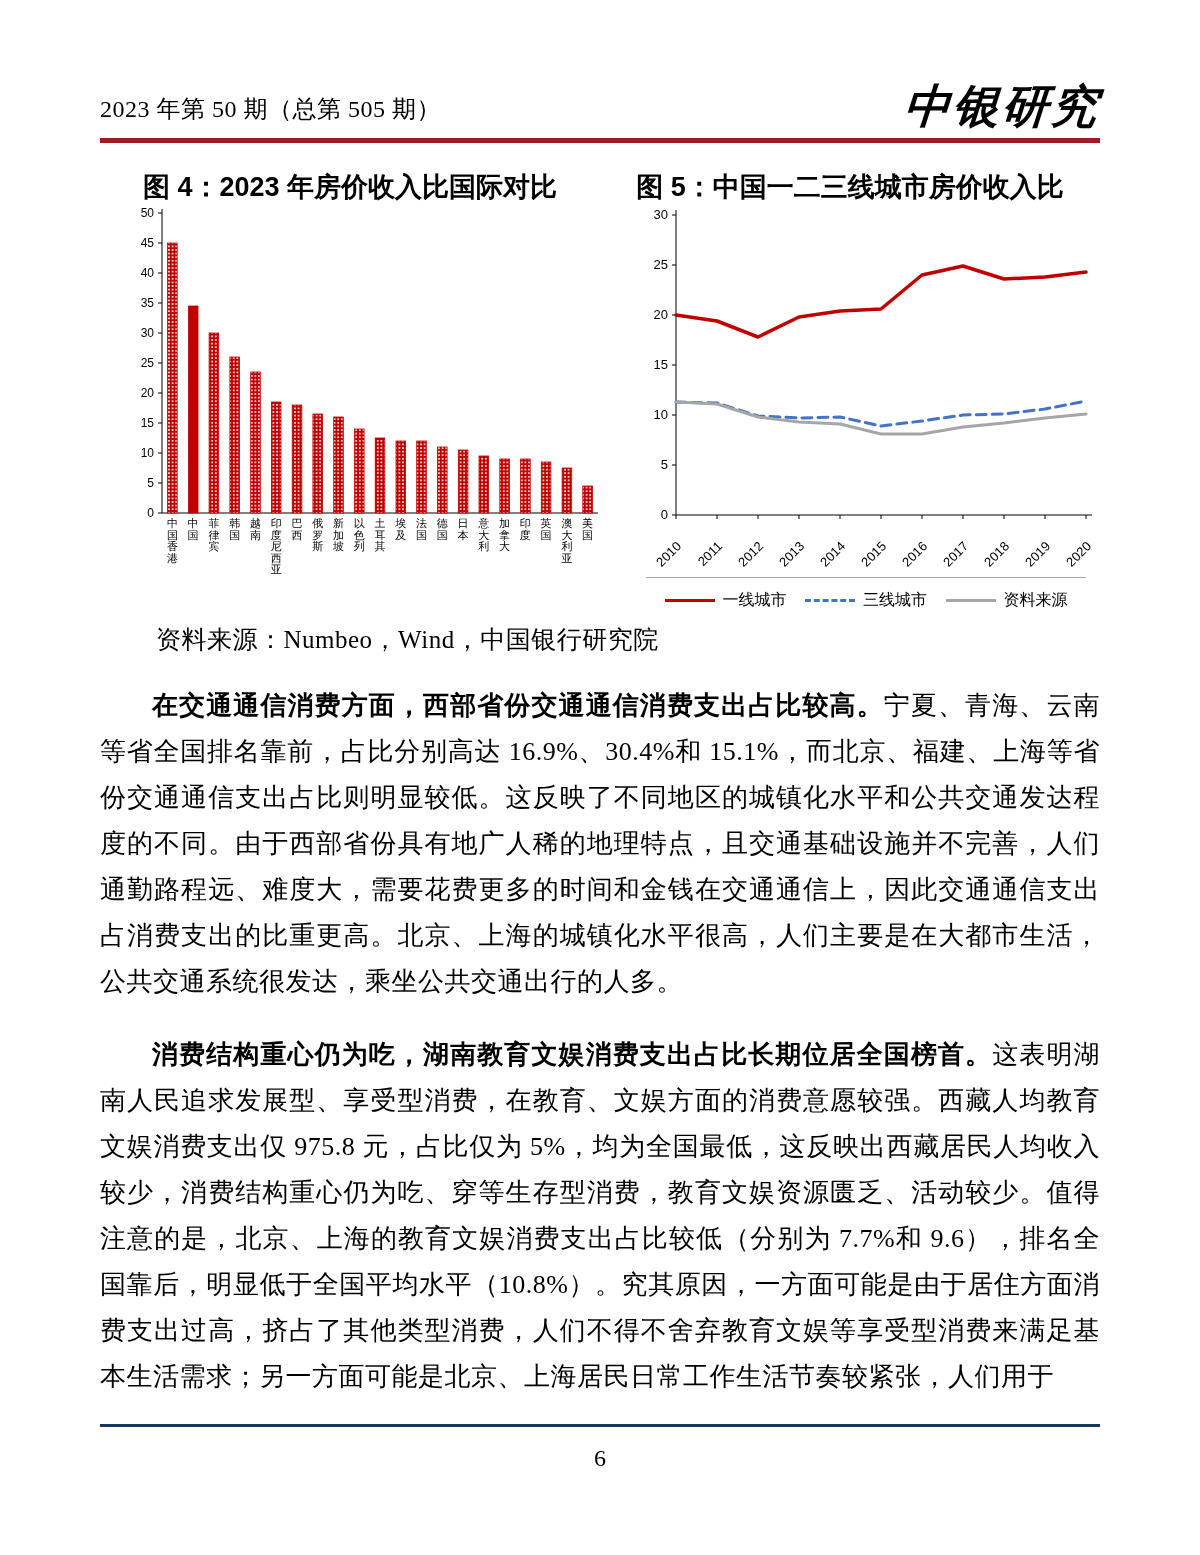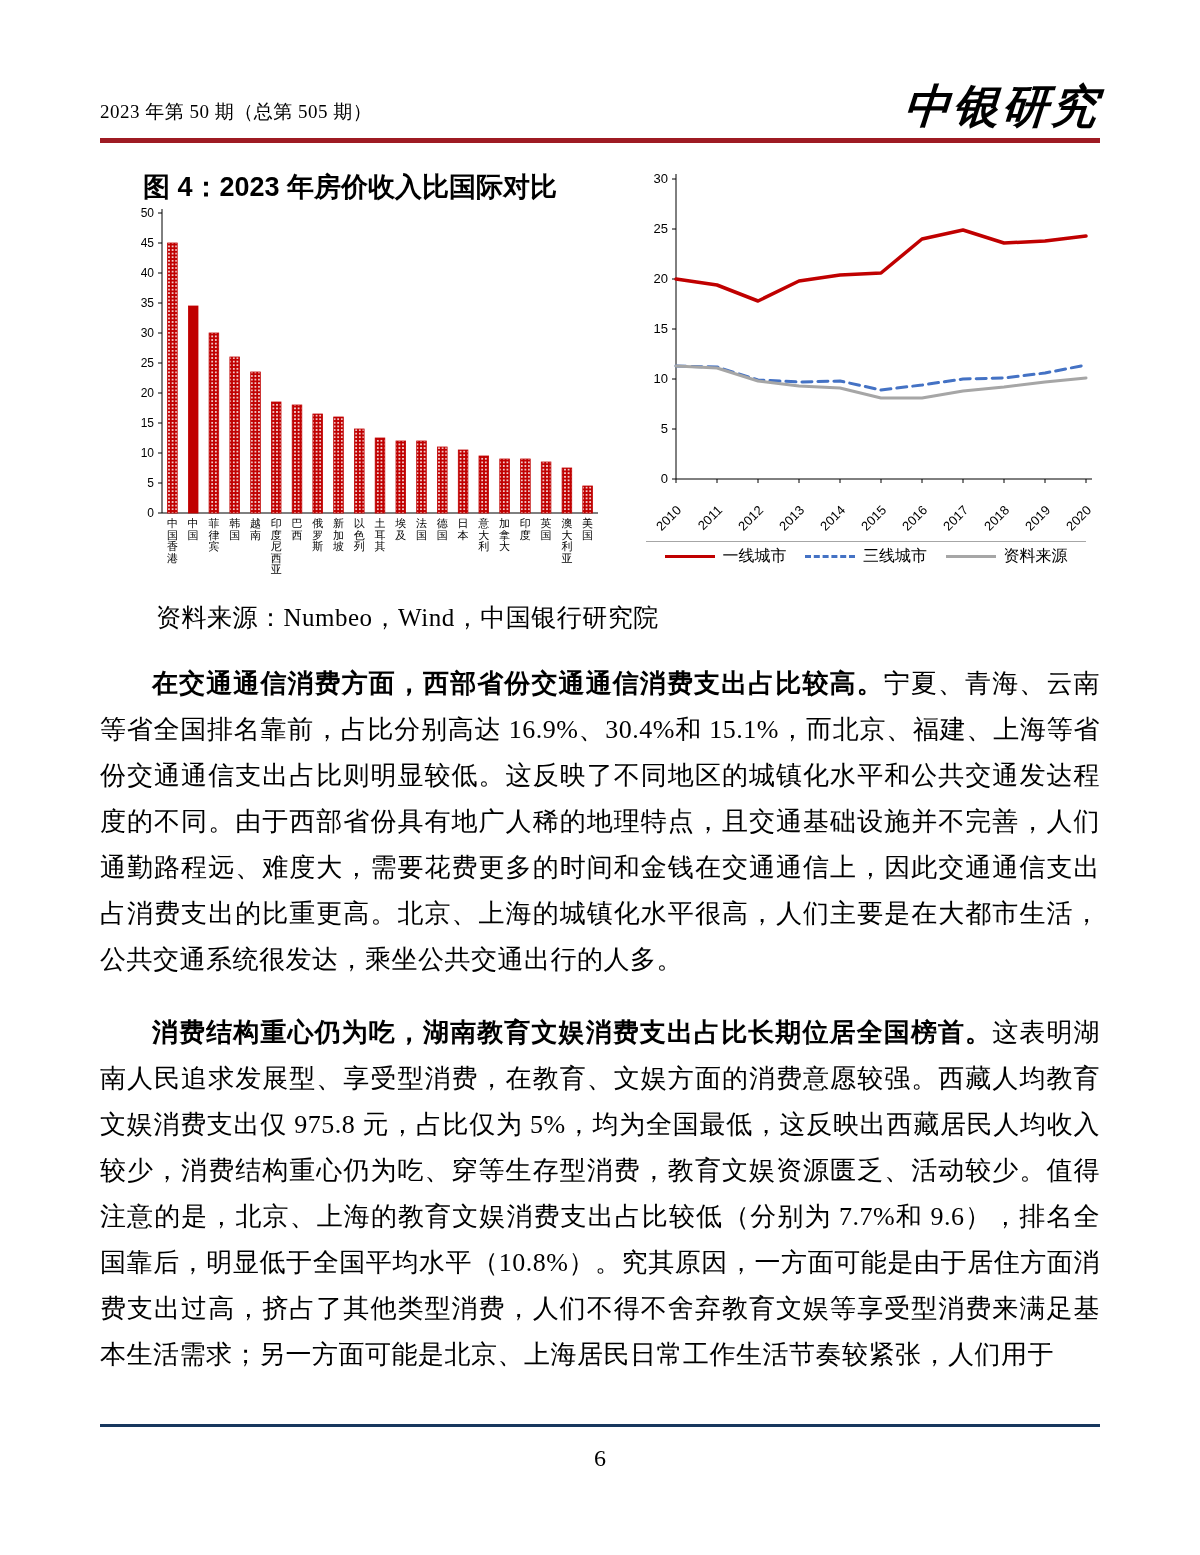--- a/index.html
+++ b/index.html
@@ -1,36 +1,36 @@
 <!DOCTYPE html>
 <html><head>
 <meta charset="utf-8">
 <style>
   * { margin:0; padding:0; box-sizing:border-box; }
   html,body { background:#ffffff; }
   body { width:1200px; font-family:"Liberation Serif","DejaVu Serif",serif; color:#000; }
   .page { width:1200px; height:1555px; position:relative; background:#fff; padding:0 100px; overflow:hidden; }
 
   .header { display:flex; justify-content:space-between; align-items:flex-end; padding-top:84px; }
-  .issue { font-size:19px; line-height:1.2; padding-bottom:6px; letter-spacing:0.5px; }
+  .issue { font-size:24px; line-height:1.2; padding-bottom:6px; letter-spacing:0.5px; }
   .brand { font-size:46px; font-weight:bold; font-style:italic; line-height:1; letter-spacing:3px; transform:skewX(-4deg); }
   .rule-red { height:5px; background:#9e1b23; margin-top:8px; }
 
   .charts-row { display:flex; margin-top:26px; }
   .chart-block { width:50%; }
   .chart-title { font-family:"Liberation Sans",sans-serif; font-size:27px; font-weight:bold; text-align:center; }
   .chart-canvas { display:block; }
   #fig4 { margin-left:24px; }
   #fig5 { margin-left:40px; }
 
-  .legend { display:flex; justify-content:space-evenly; width:440px; margin:0 0 0 46px; border-top:1px solid #a6a6a6; padding-top:4px; }
+  .legend { display:flex; justify-content:space-evenly; width:440px; margin:0 0 0 46px; border-top:1px solid #a6a6a6; padding-top:12px; }
   .legend-item { display:flex; align-items:center; font-size:16px; font-family:"Liberation Sans",sans-serif; }
   .legend-swatch { display:inline-block; width:50px; height:0; border-top-width:3px; margin-right:8px; }
 
-  .source-note { font-size:25px; margin:0 0 0 56px; letter-spacing:0.5px; }
+  .source-note { font-size:25px; margin:12px 0 0 56px; letter-spacing:0.5px; }
 
   .body-para { font-size:26px; line-height:46px; text-align:justify; text-indent:2em; margin-top:26px; letter-spacing:0.5px; }
   .lead { font-weight:bold; font-family:Liberation Sans, sans-serif; }
 
   .footer { position:absolute; left:100px; right:100px; top:1424px; }
   .rule-navy { height:3px; background:#17375e; }
   .page-number { text-align:center; font-size:24px; margin-top:18px; }
 </style>
 </head>
 <body>
@@ -115,20 +115,21 @@
             <text x="339.0" y="322" font-size="11" text-anchor="middle" fill="#000"><tspan x="339.0" dy="0">日</tspan><tspan x="339.0" dy="11.5">本</tspan></text>
             <text x="359.8" y="322" font-size="11" text-anchor="middle" fill="#000"><tspan x="359.8" dy="0">意</tspan><tspan x="359.8" dy="11.5">大</tspan><tspan x="359.8" dy="11.5">利</tspan></text>
             <text x="380.6" y="322" font-size="11" text-anchor="middle" fill="#000"><tspan x="380.6" dy="0">加</tspan><tspan x="380.6" dy="11.5">拿</tspan><tspan x="380.6" dy="11.5">大</tspan></text>
             <text x="401.3" y="322" font-size="11" text-anchor="middle" fill="#000"><tspan x="401.3" dy="0">印</tspan><tspan x="401.3" dy="11.5">度</tspan></text>
             <text x="422.1" y="322" font-size="11" text-anchor="middle" fill="#000"><tspan x="422.1" dy="0">英</tspan><tspan x="422.1" dy="11.5">国</tspan></text>
             <text x="442.9" y="322" font-size="11" text-anchor="middle" fill="#000"><tspan x="442.9" dy="0">澳</tspan><tspan x="442.9" dy="11.5">大</tspan><tspan x="442.9" dy="11.5">利</tspan><tspan x="442.9" dy="11.5">亚</tspan></text>
             <text x="463.6" y="322" font-size="11" text-anchor="middle" fill="#000"><tspan x="463.6" dy="0">美</tspan><tspan x="463.6" dy="11.5">国</tspan></text>
           </svg></div>
     </div>
     <div class="chart-block">
+      <div class="chart-title">图 5：中国一二三线城市房价收入比</div>
       <div class="chart-canvas" id="fig5"><svg xmlns="http://www.w3.org/2000/svg" width="460" height="368" font-family="Liberation Sans, sans-serif">
             <text x="28" y="314" font-size="13" text-anchor="end" fill="#000">0</text>
             <line x1="32" y1="310" x2="36" y2="310" stroke="#000" stroke-width="1"></line>
             <text x="28" y="264" font-size="13" text-anchor="end" fill="#000">5</text>
             <line x1="32" y1="260" x2="36" y2="260" stroke="#000" stroke-width="1"></line>
             <text x="28" y="214" font-size="13" text-anchor="end" fill="#000">10</text>
             <line x1="32" y1="210" x2="36" y2="210" stroke="#000" stroke-width="1"></line>
             <text x="28" y="164" font-size="13" text-anchor="end" fill="#000">15</text>
             <line x1="32" y1="160" x2="36" y2="160" stroke="#000" stroke-width="1"></line>
             <text x="28" y="114" font-size="13" text-anchor="end" fill="#000">20</text>

